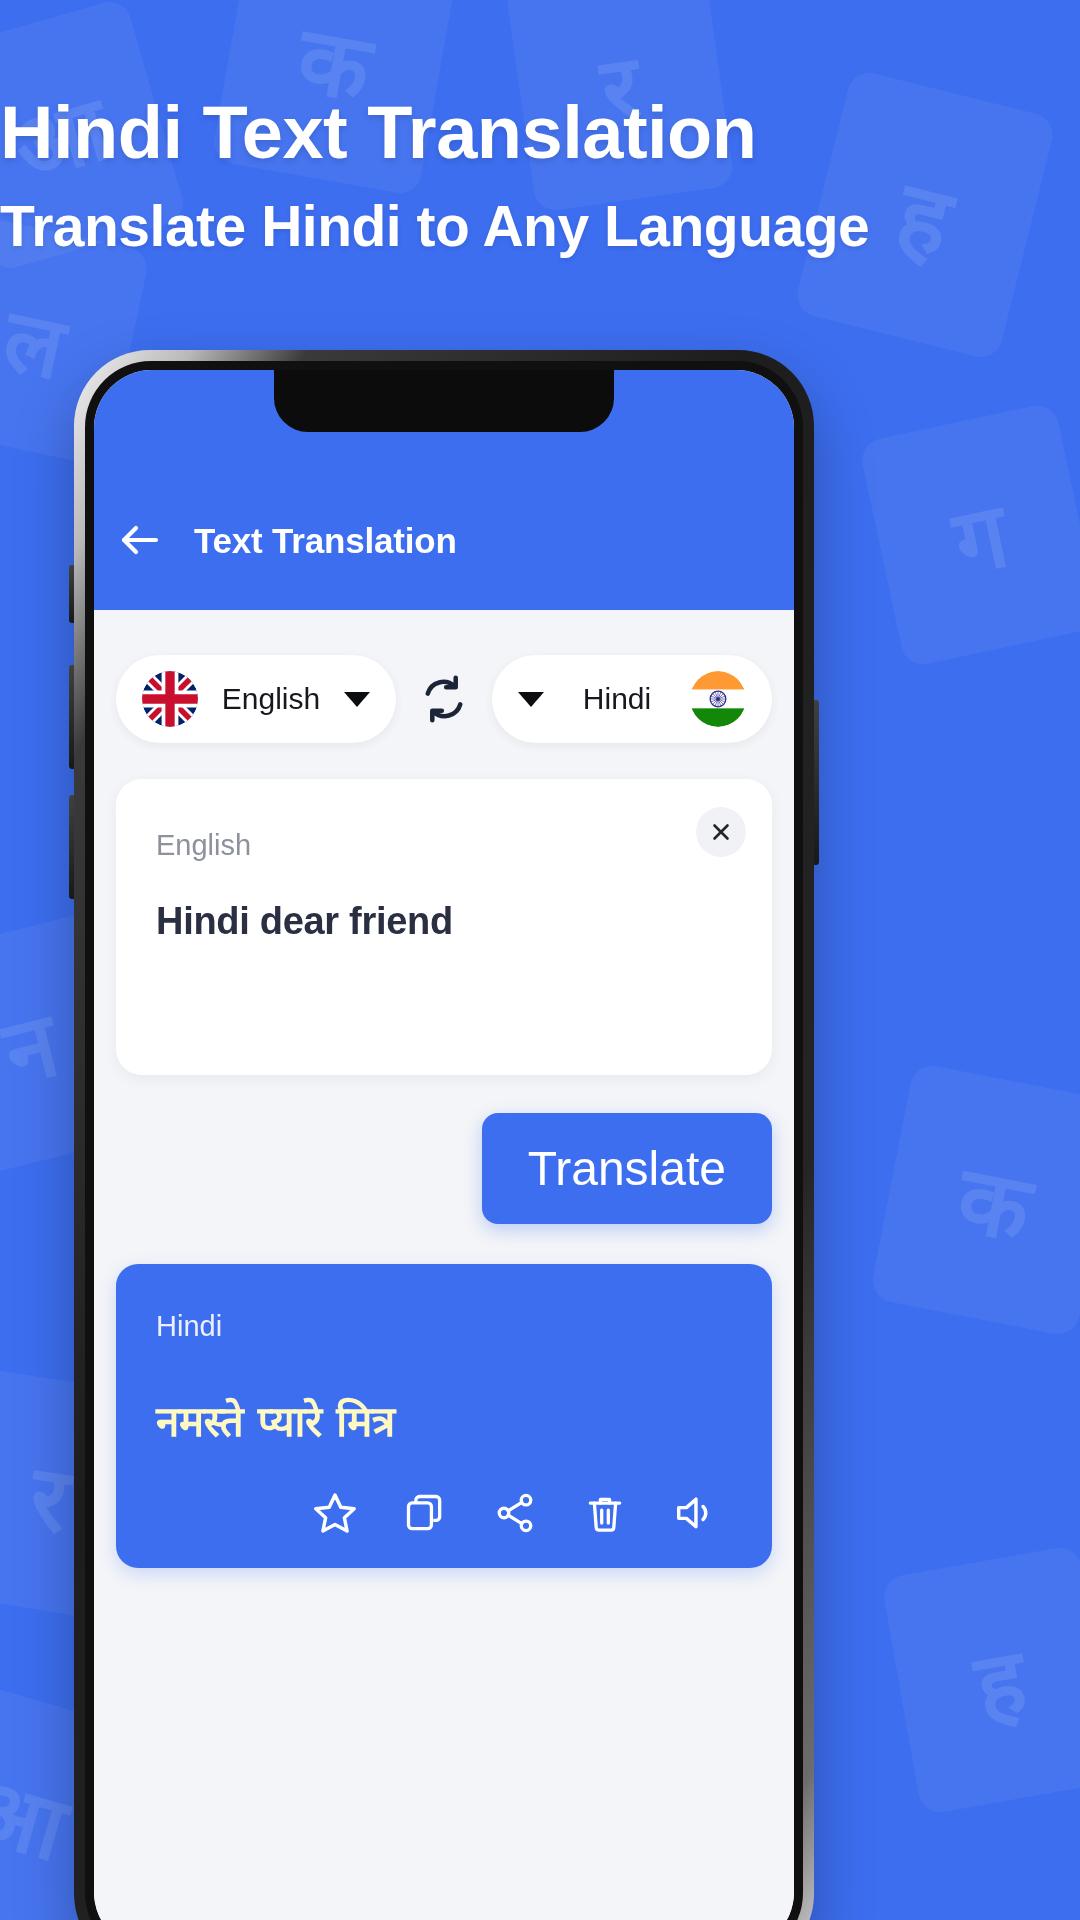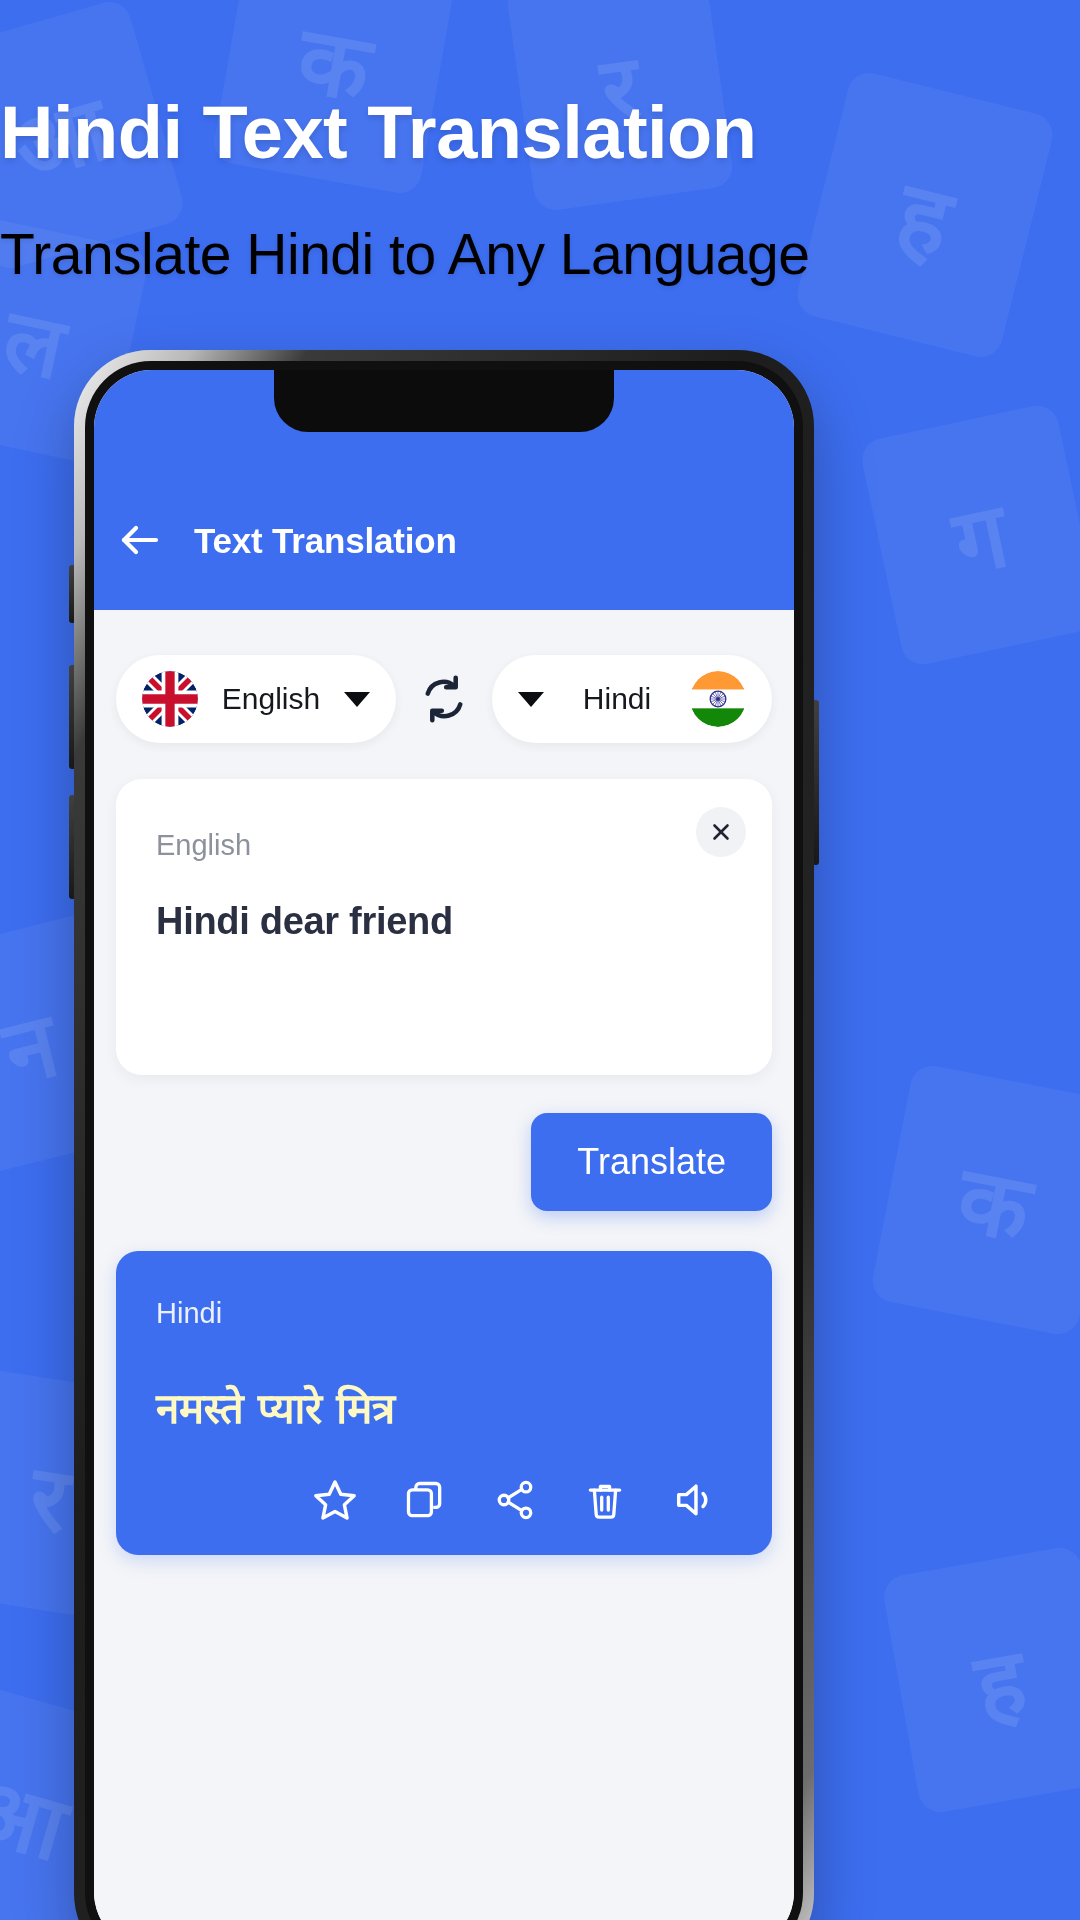--- a/index.html
+++ b/index.html
@@ -49,25 +49,25 @@
     color: #ffffff;
     font-size: 74px;
     line-height: 1.0;
     font-weight: 700;
     letter-spacing: -0.5px;
     text-shadow: 0 3px 6px rgba(0,0,0,0.13);
     white-space: nowrap;
   }
 
   .promo-sub {
-    color: #000000;
+    color: #ffffff;
     font-size: 57px;
     line-height: 1.0;
-    font-weight: 400;
-    margin-top: 56px;
+    font-weight: 700;
+    margin-top: 28px;
     letter-spacing: -0.5px;
     white-space: nowrap;
     text-shadow: 0 2px 5px rgba(0,0,0,0.10);
   }
 
   
   .phone-wrap {
     position: absolute;
     left: 74px;
     top: 350px;
@@ -246,21 +246,21 @@
   
   .translate-row {
     display: flex;
     justify-content: flex-end;
     padding: 38px 22px 0 22px;
   }
 
   .translate-btn {
     background: #3d6ef0;
     color: #ffffff;
-    font-size: 36px;
+    font-size: 48px;
     font-weight: 400;
     border: none;
     border-radius: 16px;
     padding: 28px 46px;
     box-shadow: 0 6px 18px rgba(61,110,240,0.30);
     font-family: "Liberation Sans", sans-serif;
   }
 
   
   .result-card {

